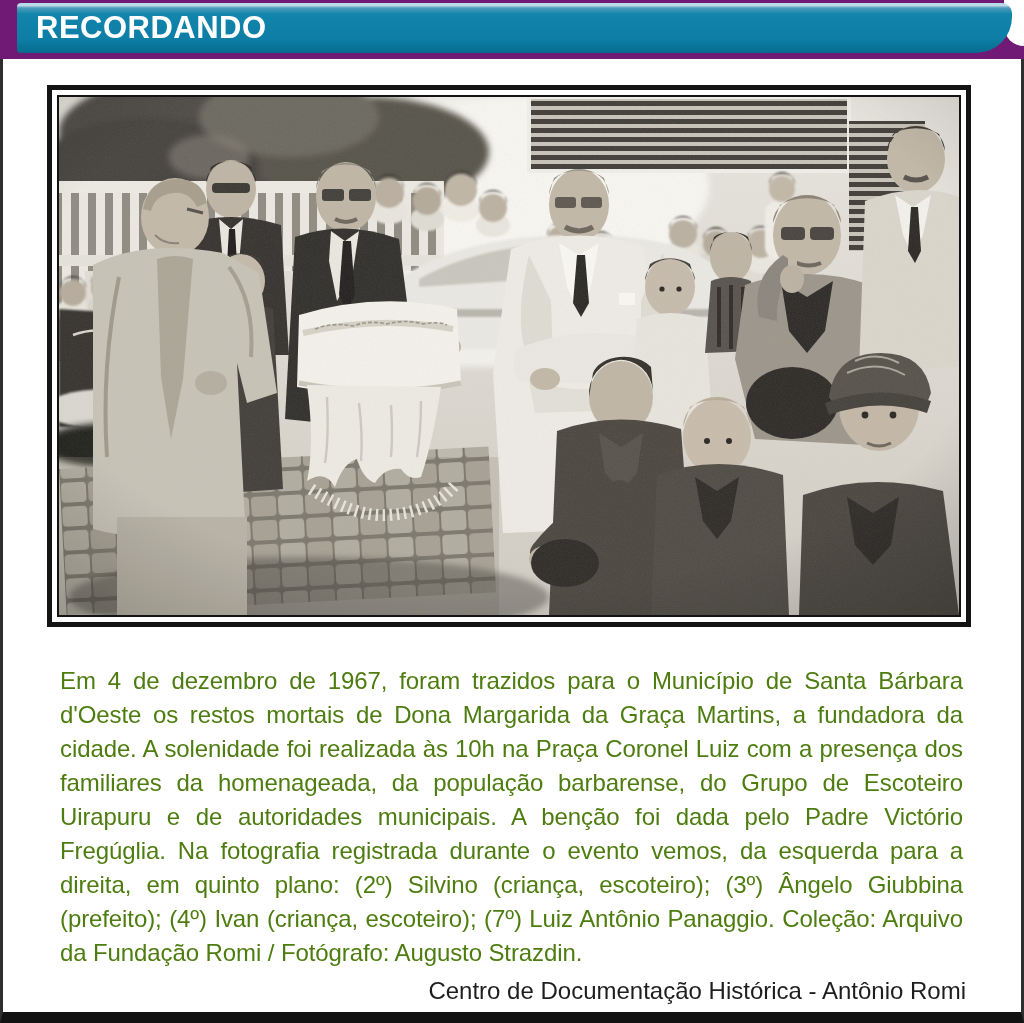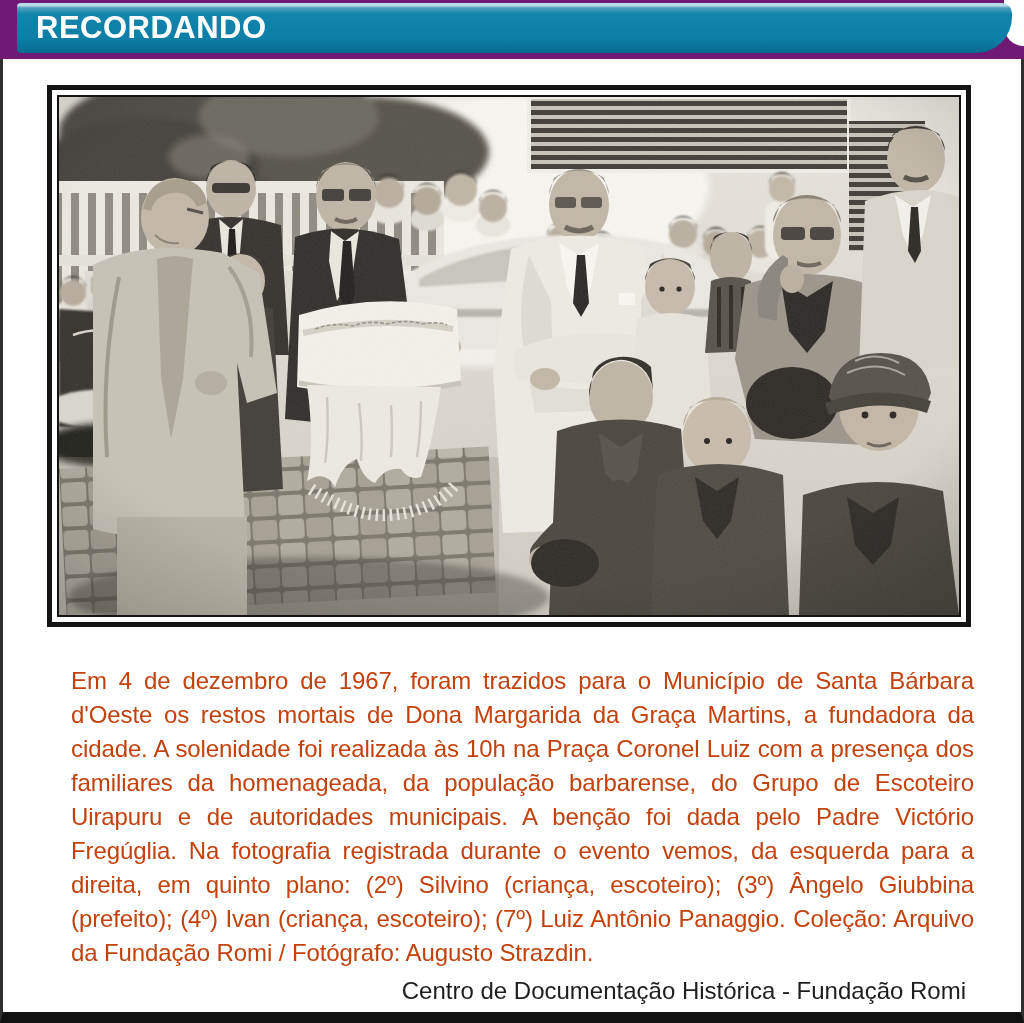--- a/index.html
+++ b/index.html
@@ -28,22 +28,22 @@
     border-left:3px solid #2e2e2e;border-right:3px solid #303030;border-bottom:11px solid #121212;
     box-sizing:border-box;
   }
   .photo-frame{
     position:absolute;left:44px;top:26px;border:5px solid #141414;background:#ffffff;padding:5px;
   }
   .photo-inner{border:2px solid #141414;width:900px;height:518px;overflow:hidden;background:#dcd8d1;}
   .photo-inner svg{display:block;filter:blur(.4px) contrast(1.02);}
   .caption{
     position:absolute;left:57px;top:581px;width:903px;
-    font-size:24px;line-height:34px;color:#c2410c;
-    text-align:justify;text-align-last:left;letter-spacing:-0.1px;margin-left:11px;
+    font-size:24px;line-height:34px;color:#4d7c0f;
+    text-align:justify;text-align-last:left;letter-spacing:-0.1px;
   }
   .footer{
     position:absolute;right:55px;top:918px;font-size:24px;color:#1e1e1e;white-space:nowrap;
   }
 </style>
 </head>
 <body>
 
 <div class="header">
   <div class="header-corner"></div>
@@ -355,14 +355,14 @@
         </g>
 
         <rect width="900" height="518" filter="url(#grain)"></rect>
         <rect width="900" height="518" fill="url(#vin)"></rect>
       </svg>
     </div>
   </div>
 
   <p class="caption">Em 4 de dezembro de 1967, foram trazidos para o Município de Santa Bárbara d'Oeste os restos mortais de Dona Margarida da Graça Martins, a fundadora da cidade. A solenidade foi realizada às 10h na Praça Coronel Luiz com a presença dos familiares da homenageada, da população barbarense, do Grupo de Escoteiro Uirapuru e de autoridades municipais. A benção foi dada pelo Padre Victório Fregúglia. Na fotografia registrada durante o evento vemos, da esquerda para a direita, em quinto plano: (2º) Silvino (criança, escoteiro); (3º) Ângelo Giubbina (prefeito); (4º) Ivan (criança, escoteiro); (7º) Luiz Antônio Panaggio. Coleção: Arquivo da Fundação Romi / Fotógrafo: Augusto Strazdin.</p>
 
-  <div class="footer">Centro de Documentação Histórica - Fundação Romi</div>
+  <div class="footer">Centro de Documentação Histórica - Antônio Romi</div>
 </div>
 
 </body></html>

